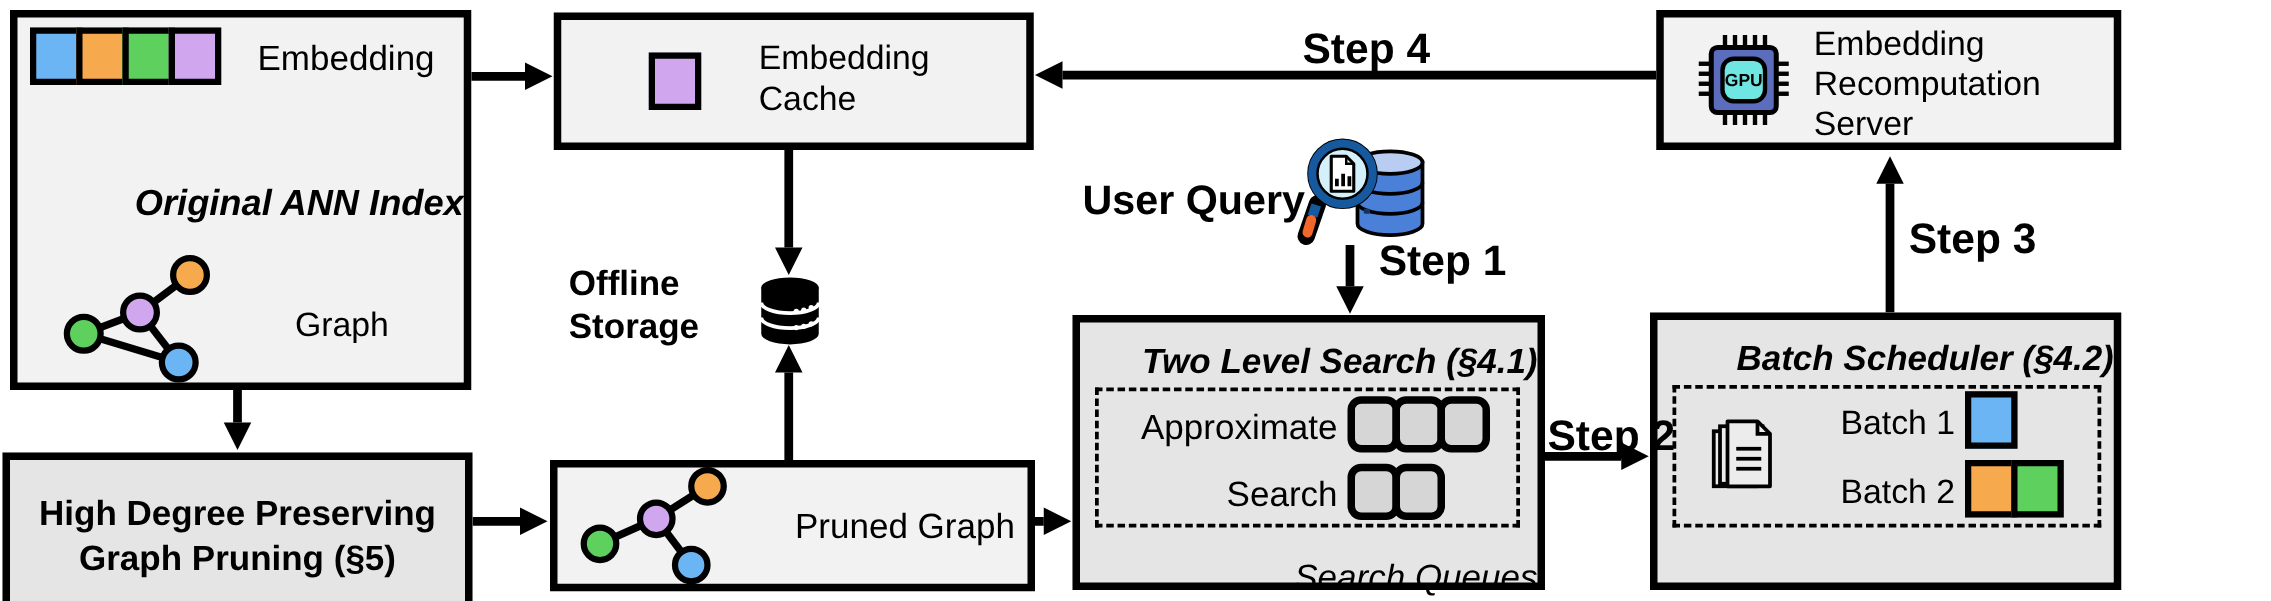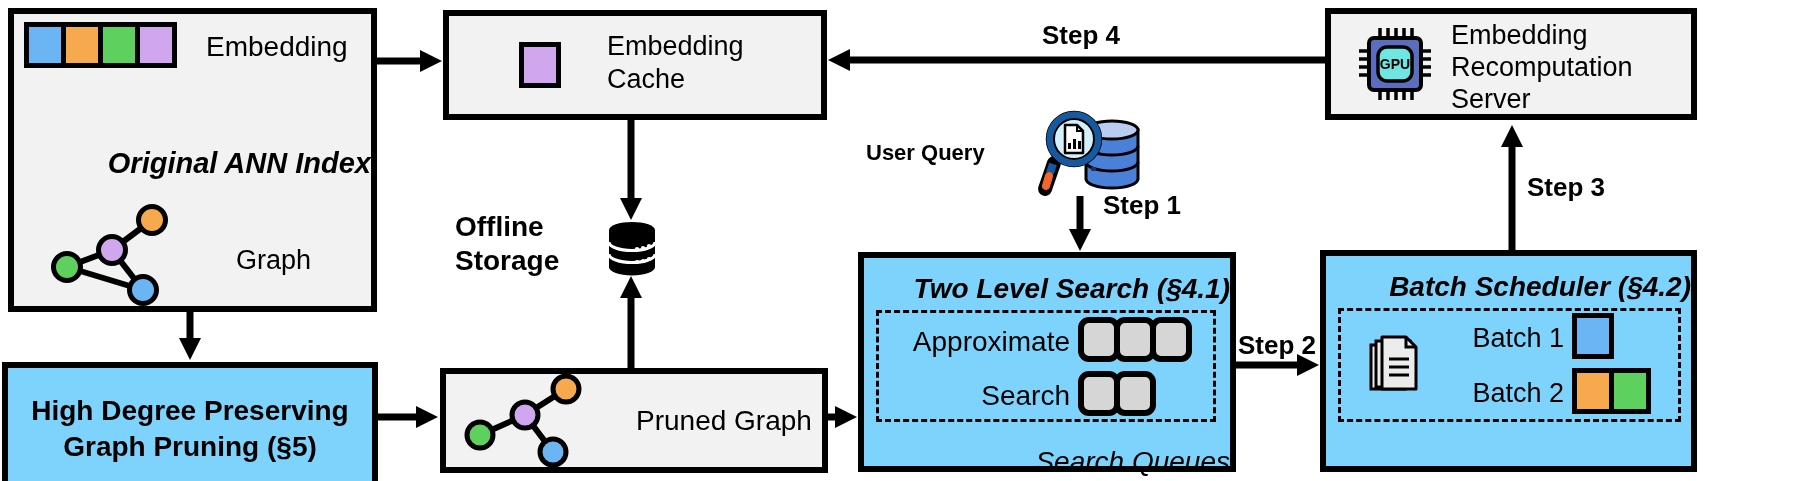--- a/index.html
+++ b/index.html
@@ -4,27 +4,27 @@
 <style>
   html,body{margin:0;padding:0;background:#ffffff;}
   .canvas{
     position:relative;width:1817px;height:481px;background:#ffffff;
     font-family:"Liberation Sans",sans-serif;color:#000;overflow:hidden;
   }
   .abs{position:absolute;}
   svg{overflow:visible;display:block;}
   .box{position:absolute;border:6px solid #000;box-sizing:border-box;}
   .box-light{background:#f2f2f2;}
-  .box-dark{background:#7dd3fc;}
+  .box-dark{background:#e5e5e5;}
   .title-bold{font-weight:700;}
   .t27{font-size:27px;line-height:1.2;}
   .t28{font-size:28px;line-height:1.2;}
   .t29{font-size:29px;line-height:1.2;}
-  .t30{font-size:22px;line-height:1.2;}
-  .step-label{position:absolute;font-size:26px;font-weight:700;white-space:nowrap;}
+  .t30{font-size:33px;line-height:1.2;}
+  .step-label{position:absolute;font-size:34px;font-weight:700;white-space:nowrap;}
   .center-x{left:0;right:0;text-align:right;font-style:italic;}
   .chip{box-sizing:border-box;border:5px solid #000;width:42px;height:46px;display:inline-block;vertical-align:top;}
   .chip+.chip{margin-left:-5px;}
   .chip-blue{background:#6cb5f5;}
   .chip-orange{background:#f6a94d;}
   .chip-green{background:#5ed05e;}
   .chip-purple{background:#d0a7ef;}
   .chips-row{position:absolute;white-space:nowrap;font-size:0;}
   .dashed-box{position:absolute;border:3px dashed #000;box-sizing:border-box;}
   .slot{box-sizing:border-box;width:42px;height:45px;border:6px solid #000;border-radius:11px;background:#d6d6d6;display:inline-block;vertical-align:top;}

